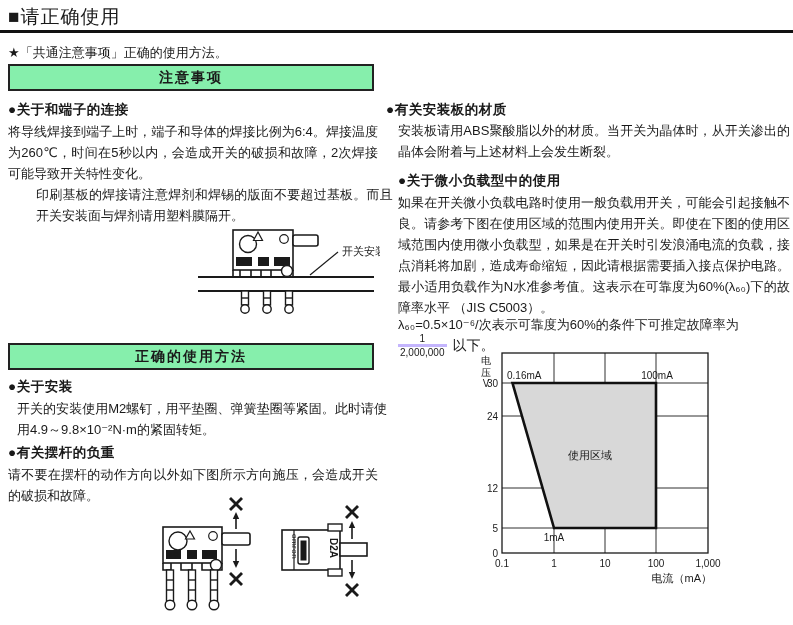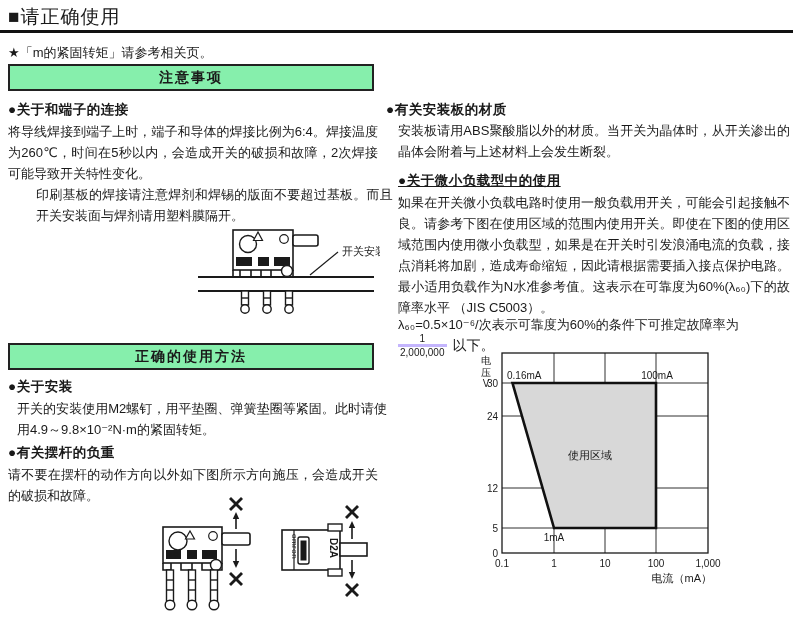--- a/index.html
+++ b/index.html
@@ -25,21 +25,21 @@
   svg{display:block;}
   svg text{font-family:"Liberation Sans","DejaVu Sans",sans-serif;fill:#1a1a1a;}
 </style>
 </head>
 <body>
 
 <div class="abs page-title">
   <span>■</span><span>请正确使用</span>
 </div>
 <div class="abs title-rule"></div>
-<div class="abs note">★「m的紧固转矩」请参考相关页。</div>
+<div class="abs note">★「共通注意事项」正确的使用方法。</div>
 
 <div class="abs boxhead" style="left:8px;top:64px;">注意事项</div>
 
 <div class="abs sec-h" style="left:8px;top:101px;">●关于和端子的连接</div>
 <div class="abs para" style="left:8px;top:121px;width:370px;">将导线焊接到端子上时，端子和导体的焊接比例为6:4。焊接温度为260℃，时间在5秒以内，会造成开关的破损和故障，2次焊接可能导致开关特性变化。</div>
 <div class="abs para" style="left:8px;top:184px;width:370px;margin-left:28px;">印刷基板的焊接请注意焊剂和焊锡的版面不要超过基板。而且，开关安装面与焊剂请用塑料膜隔开。</div>
 
 <svg class="abs" style="left:8px;top:225px;" width="372" height="118" viewBox="0 0 372 118">
 
   <line x1="190" y1="52" x2="366" y2="52" stroke="#1a1a1a" stroke-width="2"></line>
@@ -165,21 +165,21 @@
   </g>
   <g stroke="#1a1a1a" stroke-width="2.8">
     <line x1="338" y1="89" x2="350" y2="101"></line>
       <line x1="350" y1="89" x2="338" y2="101"></line>
   </g>
 </svg>
 
 <div class="abs sec-h" style="left:386px;top:101px;">●有关安装板的材质</div>
 <div class="abs para" style="left:398px;top:120px;width:392px;">安装板请用ABS聚酸脂以外的材质。当开关为晶体时，从开关渗出的晶体会附着与上述材料上会发生断裂。</div>
 
-<div class="abs sec-h" style="left:398px;top:172px;text-decoration:underline;">●关于微小负载型中的使用</div>
+<div class="abs sec-h" style="left:398px;top:172px;">●关于微小负载型中的使用</div>
 <div class="abs para" style="left:398px;top:192px;width:392px;">如果在开关微小负载电路时使用一般负载用开关，可能会引起接触不良。请参考下图在使用区域的范围内使用开关。即使在下图的使用区域范围内使用微小负载型，如果是在开关时引发浪涌电流的负载，接点消耗将加剧，造成寿命缩短，因此请根据需要插入接点保护电路。最小适用负载作为N水准参考值。这表示在可靠度为60%(λ₆₀)下的故障率水平 （JIS C5003）。</div>
 <div class="abs para" style="left:398px;top:314px;width:392px;">λ₆₀=0.5×10⁻⁶/次表示可靠度为60%的条件下可推定故障率为</div>
 <div class="abs" style="left:398px;top:333px;width:392px;">
   <span class="frac">
     <span class="num">1</span>
     <span class="den">2,000,000</span>
   </span><span class="frac-after">以下。</span>
 </div>
 
 <svg class="abs" style="left:450px;top:350px;" width="342" height="242" viewBox="0 0 342 242">

